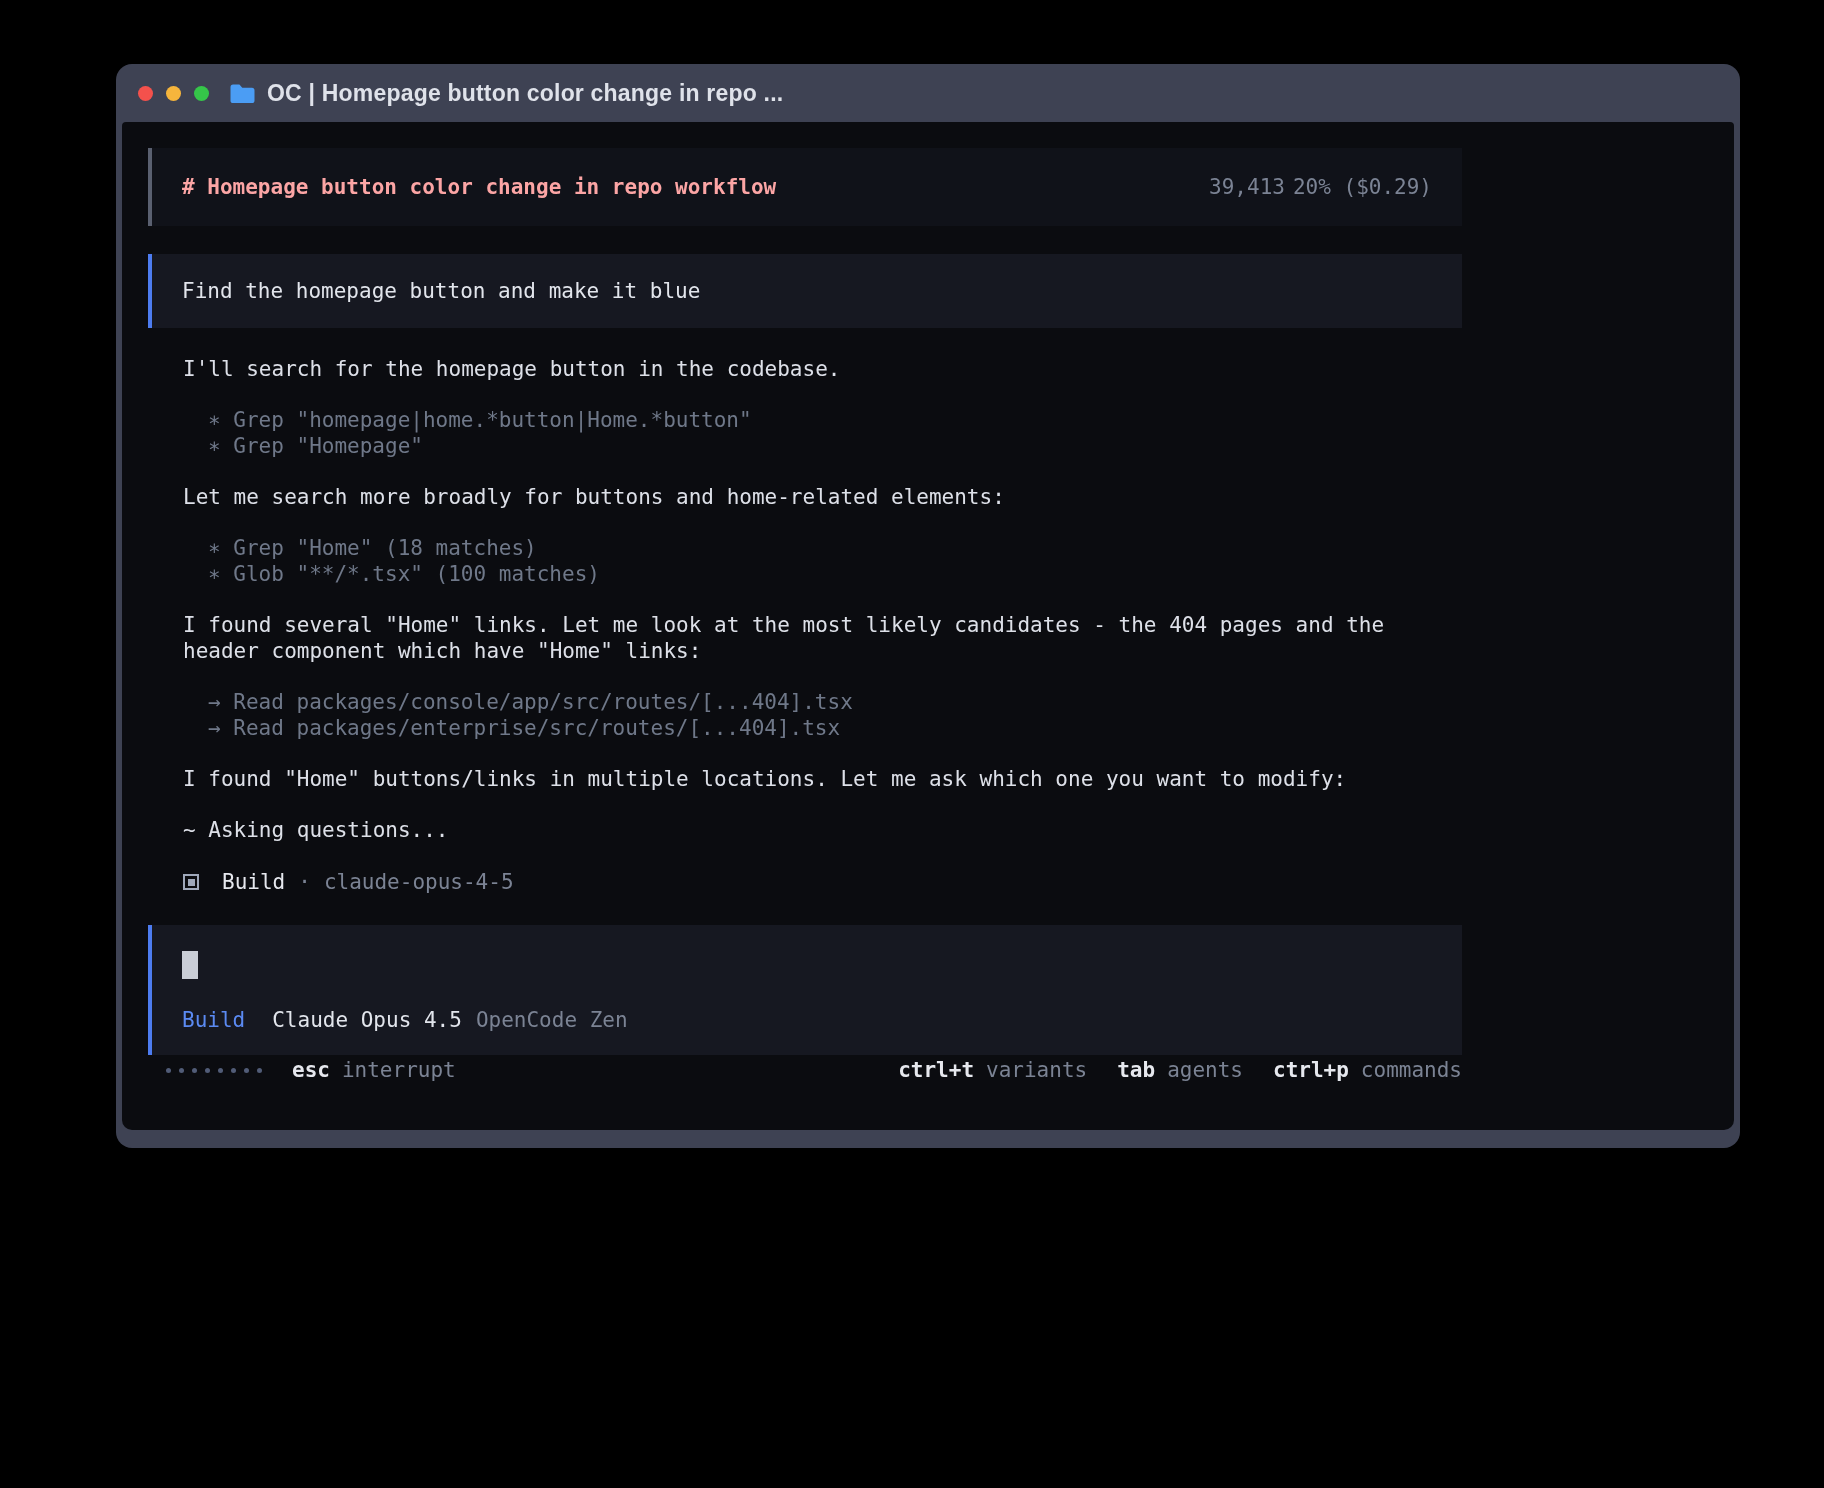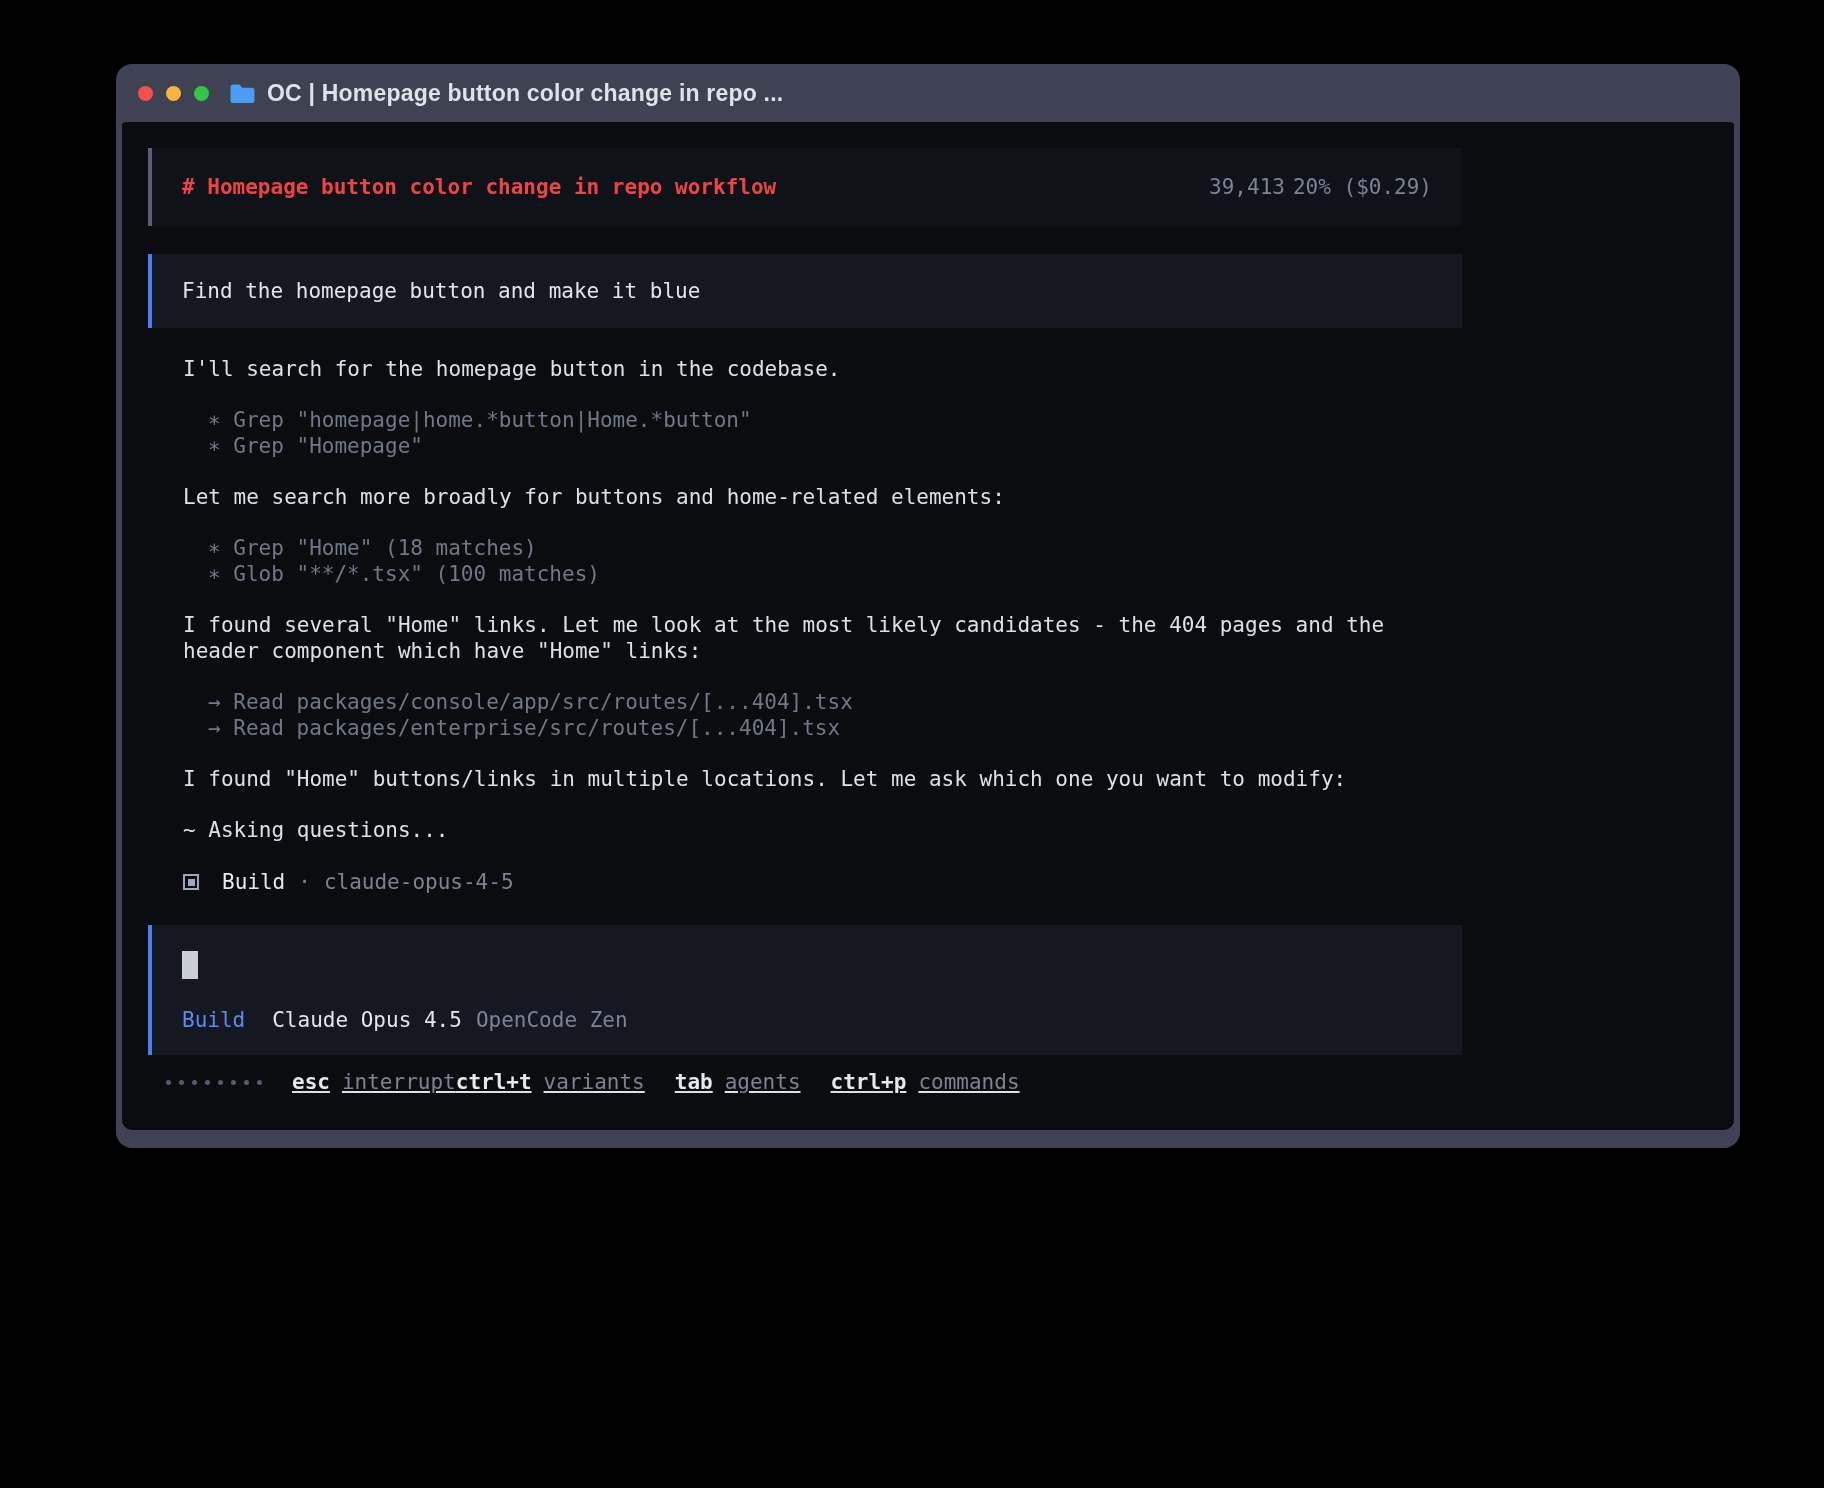--- a/index.html
+++ b/index.html
@@ -10,21 +10,21 @@
   .light{width:15px;height:15px;border-radius:50%;display:inline-block;}
   .light.red{background:#f4514c;}
   .light.yellow{background:#f6b53c;}
   .light.green{background:#35c649;}
   .folder{margin-left:20px;display:flex;align-items:center;}
   .title{font-family:"Liberation Sans","DejaVu Sans",sans-serif;font-weight:700;font-size:23px;color:#dfe2ea;margin-left:11px;letter-spacing:.2px;}
   .content{position:absolute;left:6px;right:6px;top:58px;bottom:18px;background:#0b0c10;border-radius:4px 4px 10px 10px;overflow:hidden;}
   .column{width:1314px;padding:26px 0 0 26px;font-size:21px;line-height:26px;color:#dde0e8;}
 
   .header-block{display:flex;justify-content:space-between;align-items:center;background:#101219;border-left:4px solid #5a6070;padding:26px 30px;}
-  .header-title{font-weight:700;color:#ef4444;white-space:pre;text-align:right;}
+  .header-title{font-weight:700;color:#fca5a5;white-space:pre;text-align:right;}
   .header-stats{color:#7b8394;display:flex;gap:8px;}
 
   .user-block{margin-top:28px;background:#161821;border-left:4px solid #4d7cf0;padding:24px 30px;color:#e2e5ec;}
 
   .conversation{margin-top:28px;padding-left:35px;width:1279px;}
   .line{white-space:pre-wrap;word-break:break-word;}
   .line.text{color:#dde0e8;}
   .line.tool{color:#6f7889;padding-left:25px;}
   .gap{margin-top:25px;}
 
@@ -35,21 +35,21 @@
   .agent-sep{color:#7b8394;margin:0 13px;}
   .agent-model{color:#7b8394;}
 
   .input-block{margin-top:30px;background:#161821;border-left:4px solid #4d7cf0;padding:26px 30px 22px 30px;}
   .cursor{width:16px;height:28px;background:#c9cdd6;}
   .mode-row{margin-top:28px;display:flex;align-items:baseline;}
   .mode-row .mode{color:#5b8af2;}
   .mode-row .model{color:#e2e5ec;margin-left:27px;}
   .mode-row .provider{color:#7b8394;margin-left:14px;}
 
-  .statusbar{margin-top:14px;display:flex;align-items:center;padding-left:18px;width:1296px;text-decoration:underline;}
+  .statusbar{margin-top:2px;display:flex;justify-content:space-between;align-items:center;padding-left:18px;width:1296px;}
   .sb-left{display:flex;align-items:center;}
   .spinner{display:flex;align-items:center;gap:8px;margin-right:30px;}
   .spinner .dot{width:5px;height:5px;border-radius:50%;background:#515c77;}
   .sb-key{font-weight:700;color:#e6e8ee;}
   .sb-label{color:#7b8394;margin-left:12px;}
   .sb-right{display:flex;align-items:center;gap:30px;}
   .sb-pair{display:flex;align-items:baseline;}
 </style>
 </head>
 <body>

